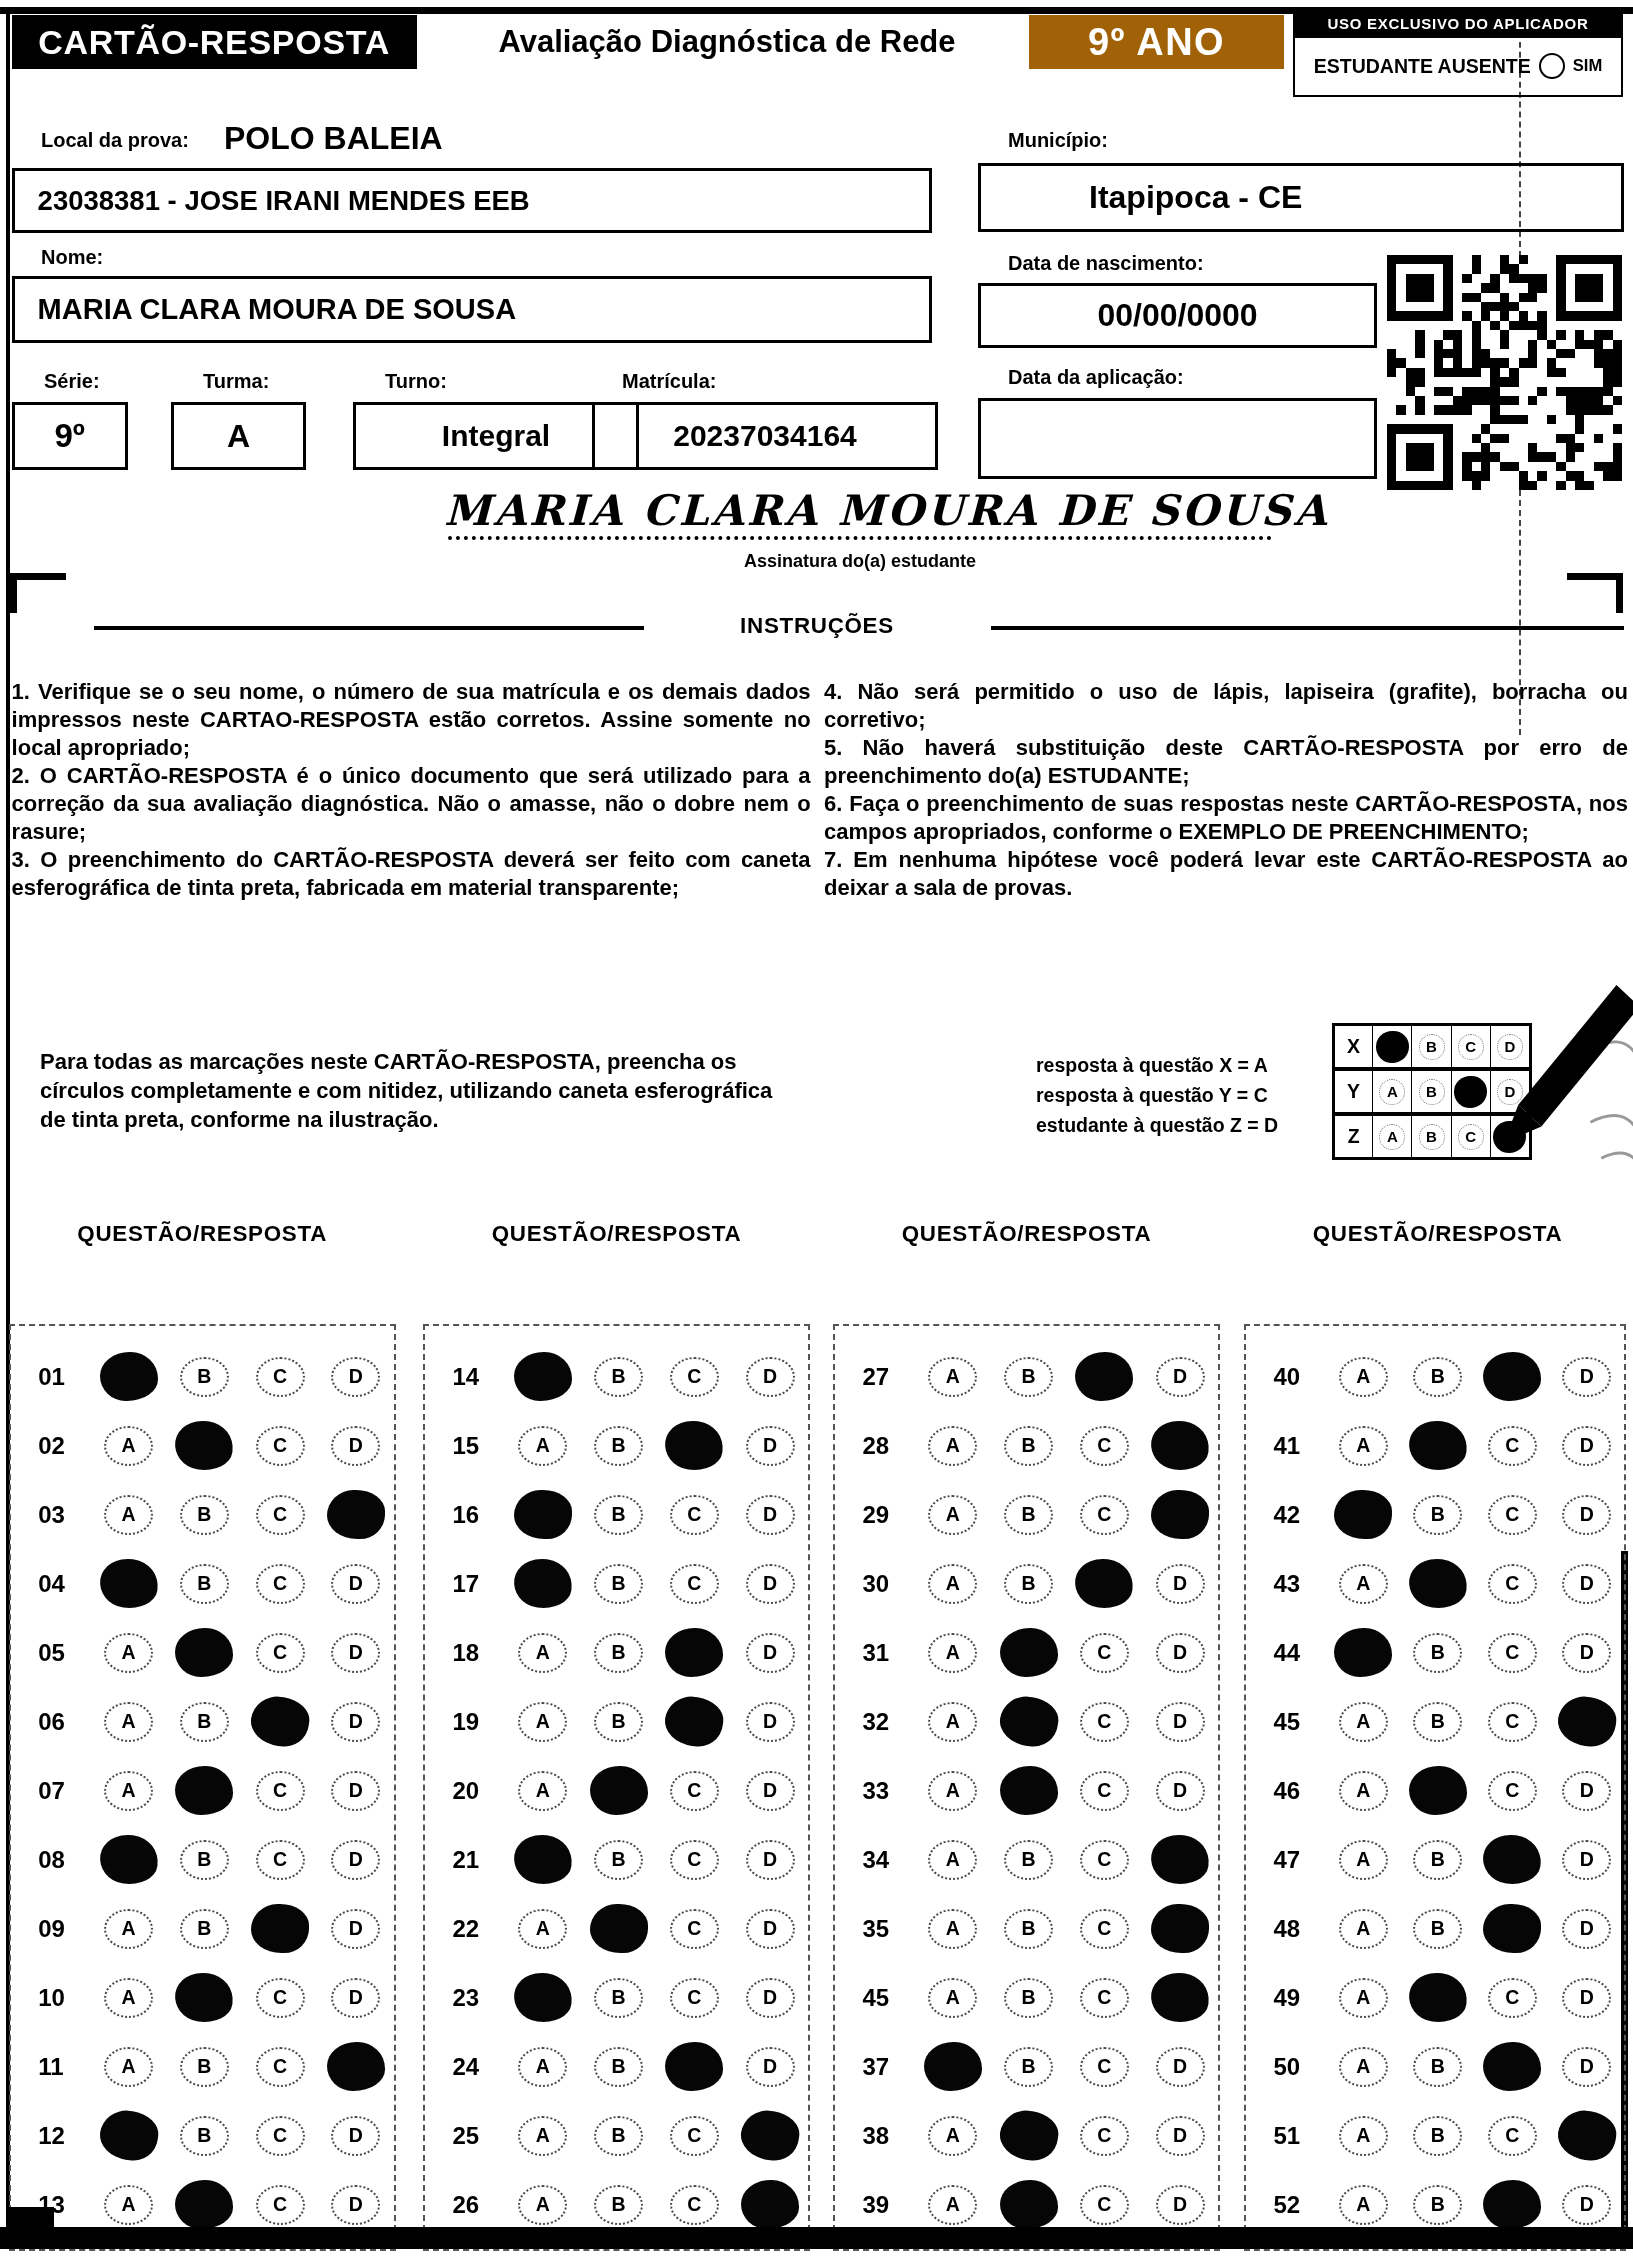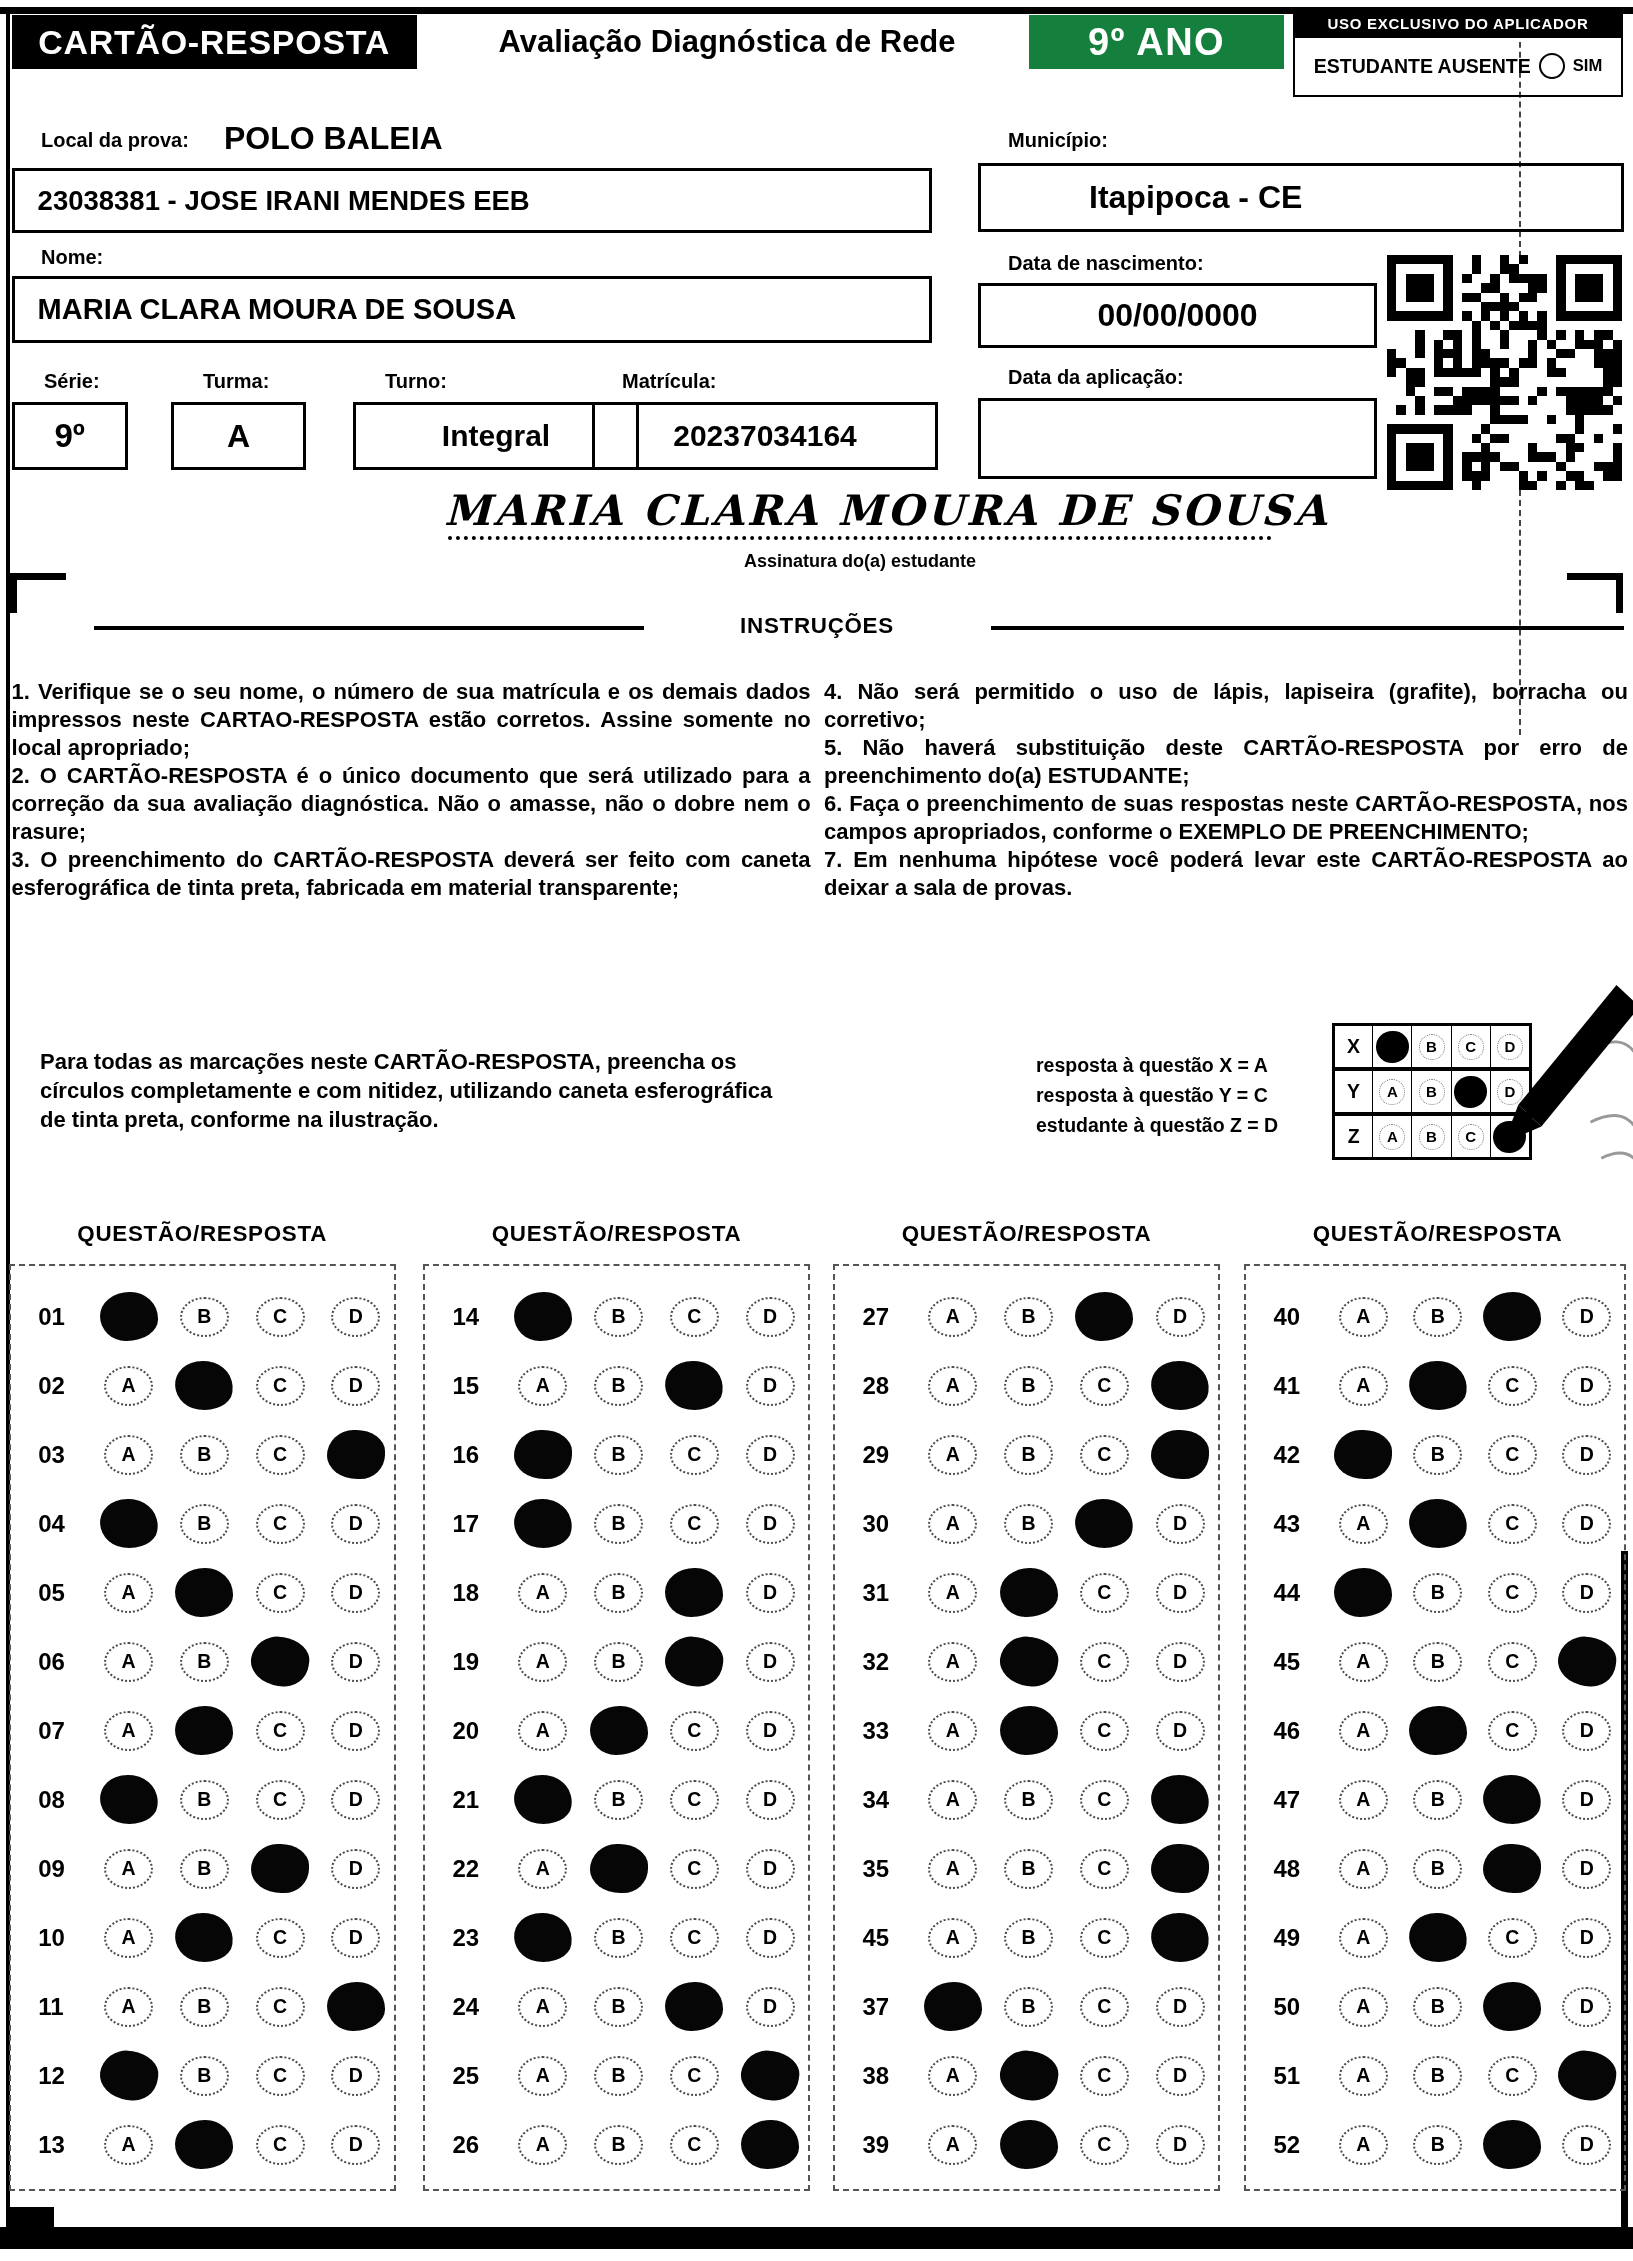--- a/index.html
+++ b/index.html
@@ -12,21 +12,21 @@
   .right-rule { position:absolute; top:1551px; left:1621px; width:6.5px; height:687px; background:#000; }
   .dashed-vrule { position:absolute; top:11.6px; left:1519px; height:723px; width:0; border-left:2.2px dashed #444; }
   .bottom-bar { position:absolute; left:0; top:2227px; width:1634px; height:22px; background:#000; }
   .bottom-notch { position:absolute; left:7.2px; top:2207px; width:47px; height:22px; background:#000; }
 
   
   .card-title-box { position:absolute; left:11.6px; top:15px; width:405px; height:54px; background:#000; color:#fff;
     display:flex; align-items:center; justify-content:center; font-size:34px; font-weight:bold; letter-spacing:0.7px; }
   .exam-title { position:absolute; left:434px; top:15px; width:586px; height:54px;
     display:flex; align-items:center; justify-content:center; font-size:31px; font-weight:bold; }
-  .grade-box { position:absolute; left:1029px; top:15px; width:255px; height:54px; background:#15803d; color:#fff;
+  .grade-box { position:absolute; left:1029px; top:15px; width:255px; height:54px; background:#a16207; color:#fff;
     display:flex; align-items:center; justify-content:center; font-size:38px; font-weight:bold; letter-spacing:1.4px; }
   .applicator { position:absolute; left:1293px; top:10px; width:330px; height:87px; }
   .applicator-head { height:27.5px; background:#000; color:#fff; display:flex; align-items:center; justify-content:center;
     font-size:15px; font-weight:bold; letter-spacing:0.7px; }
   .applicator-body { height:59px; border:2.9px solid #000; border-top:none; display:flex; align-items:center; justify-content:center; gap:8px; }
   .applicator-body .lbl { font-size:19.5px; font-weight:bold; }
   .absent-circle { width:26px; height:26px; border:2.9px solid #000; border-radius:50%; }
   .applicator-body .sim { font-size:16.6px; font-weight:bold; }
 
   
@@ -64,21 +64,21 @@
   .ex-row:last-child { border-bottom:none; }
   .ex-cell { width:40px; height:41px; border-left:1.4px solid #000; display:flex; align-items:center; justify-content:center; }
   .ex-label { width:38px; height:41px; display:flex; align-items:center; justify-content:center; font-size:19.5px; font-weight:bold; }
   .ex-letter { width:26px; height:26px; border:1.4px dotted #777; border-radius:50%; display:flex; align-items:center; justify-content:center;
     font-size:15px; font-weight:bold; }
   .ex-mark { width:33px; height:32px; background:#000; border-radius:50% 48% 52% 50%; }
   .pen { position:absolute; left:1475px; top:985px; width:166px; height:195px; pointer-events:none; }
 
   
   .col-header { position:absolute; width:387px; text-align:center; font-size:22.4px; font-weight:bold; top:1221px; letter-spacing:0.7px; }
-  .col-box { position:absolute; top:1264px; width:387px; height:927px; border:2.2px dashed #555; padding-top:16px; }
+  .col-box { position:absolute; top:1324px; width:387px; height:927px; border:2.2px dashed #555; padding-top:16px; }
   .q-row { display:flex; align-items:center; height:69px; }
   .q-num { width:80px; padding-left:27.5px; font-size:24px; font-weight:bold; }
   .bubble-cell { flex:1; display:flex; align-items:center; justify-content:center; }
   .bubble { width:49px; height:40px; border:2.2px dotted #4a4a4a; border-radius:50%; display:flex; align-items:center; justify-content:center;
     font-size:19.5px; font-weight:bold; }
   .bubble.filled { width:58px; height:49px; border:none; background:#060606; border-radius:52% 48% 55% 45% / 50% 55% 45% 52%; }
   .q-row:nth-child(even) .bubble.filled { transform:rotate(8deg); }
   .q-row:nth-child(3n) .bubble.filled { border-radius:48% 52% 45% 55% / 55% 45% 52% 50%; }
 </style>
 </head>

